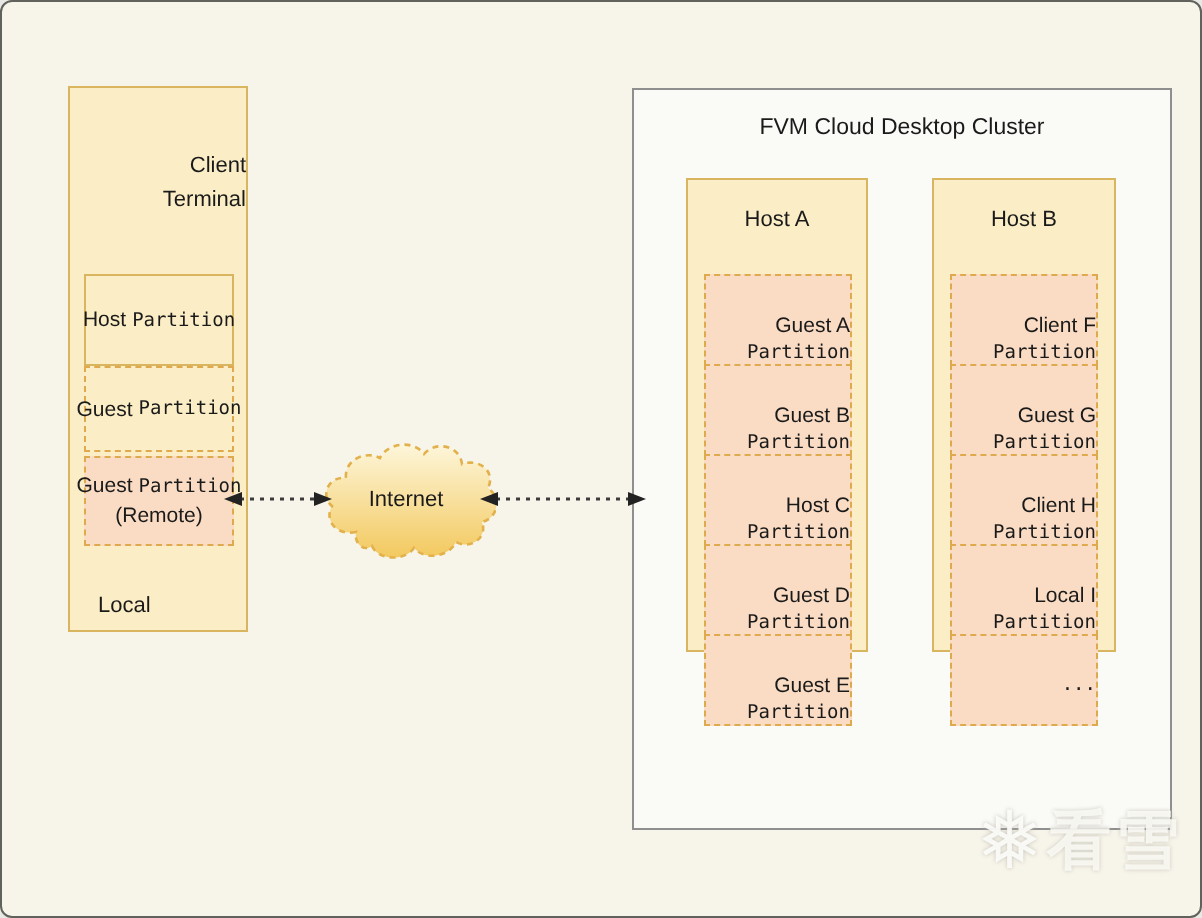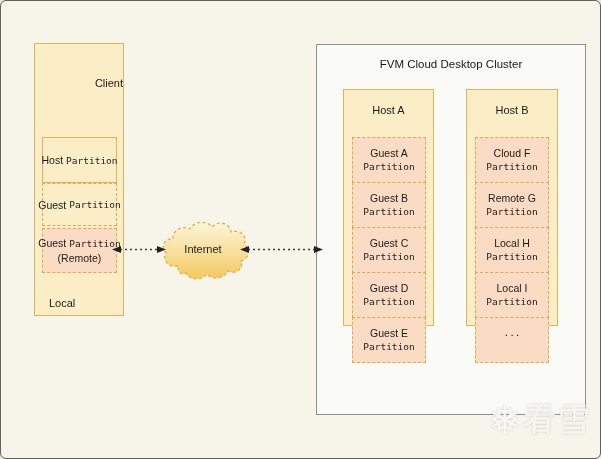--- a/index.html
+++ b/index.html
@@ -39,22 +39,22 @@
   
   #cluster { left:287px; top:43px; width:270px; height:371px;
              background:#fafaf7; border:1px solid #8f8f8f;margin-left:28px; }
   #cluster-title { position:absolute; top:13px; left:0; right:0; text-align:center;
                    font-size:11.5px; }
   .host { top:44px; width:91px; height:237px; background:#fbeec6; border:1px solid #d8b55e; }
   #host-a { left:26px; }
   #host-b { left:149px; width:92px; }
   .host-title { position:absolute; top:14px; left:0; right:0; text-align:center; font-size:11px; }
   .pstack { position:absolute; left:8px; top:47px; width:74px; }
-  .gpart { box-sizing:border-box; height:46px; margin-top:-1px; padding-top:8px;
-           background:#fadcc4; border:1px dashed #dfa94e; text-align:center; }
+  .gpart { box-sizing:border-box; height:46px; margin-top:-1px; padding-top:18px;
+           background:#fadcc4; border:1px dashed #dfa94e; text-align:right; }
   .gpart:first-child { margin-top:0; }
   .gpart .l1 { font-size:10.5px; line-height:14px; }
   .gpart .l2 { line-height:14px; }
 
   
   #watermark { left:487px; top:396px; display:flex; align-items:center; z-index:6; }
   #wm-flake { font-size:40px; color:rgba(253,253,249,0.9);
               text-shadow:0 0 2px rgba(186,184,174,0.8); }
   #wm-text  { font-size:32px; font-weight:bold; letter-spacing:2px; margin-left:2px;
               color:rgba(251,251,246,0.85); text-shadow:0 0 2px rgba(186,184,174,0.7); }
@@ -62,20 +62,21 @@
   svg text { font-family:"Liberation Sans", sans-serif; }
 </style>
 </head>
 <body>
 
 <div class="stage">
 
   <div class="abs gold" id="client">
     <div id="client-title">
       <div>Client</div>
+      <div>Terminal</div>
     </div>
     <div class="abs center" id="host-partition">
       <span class="sans prefix">Host</span>
         <span class="mono">Partition</span>
     </div>
     <div class="abs dashed center" id="guest-partition">
       <span class="sans prefix">Guest</span>
         <span class="mono">Partition</span>
     </div>
     <div class="abs dashed salmon center col" id="guest-remote">
@@ -121,47 +122,47 @@
       <div class="pstack">
         <div class="gpart">
           <div class="l1">Guest A</div>
           <div class="l2 mono">Partition</div>
         </div>
         <div class="gpart">
           <div class="l1">Guest B</div>
           <div class="l2 mono">Partition</div>
         </div>
         <div class="gpart">
-          <div class="l1">Guest C</div>
+          <div class="l1">Host C</div>
           <div class="l2 mono">Partition</div>
         </div>
         <div class="gpart">
           <div class="l1">Guest D</div>
           <div class="l2 mono">Partition</div>
         </div>
         <div class="gpart">
           <div class="l1">Guest E</div>
           <div class="l2 mono">Partition</div>
         </div>
       </div>
     </div>
 
     <div class="abs host" id="host-b">
       <div class="host-title">Host B</div>
       <div class="pstack">
         <div class="gpart">
-          <div class="l1">Cloud F</div>
+          <div class="l1">Client F</div>
           <div class="l2 mono">Partition</div>
         </div>
         <div class="gpart">
-          <div class="l1">Remote G</div>
+          <div class="l1">Guest G</div>
           <div class="l2 mono">Partition</div>
         </div>
         <div class="gpart">
-          <div class="l1">Local H</div>
+          <div class="l1">Client H</div>
           <div class="l2 mono">Partition</div>
         </div>
         <div class="gpart">
           <div class="l1">Local I</div>
           <div class="l2 mono">Partition</div>
         </div>
         <div class="gpart">
           <div class="l1"></div>
           <div class="l2 mono">...</div>
         </div>

